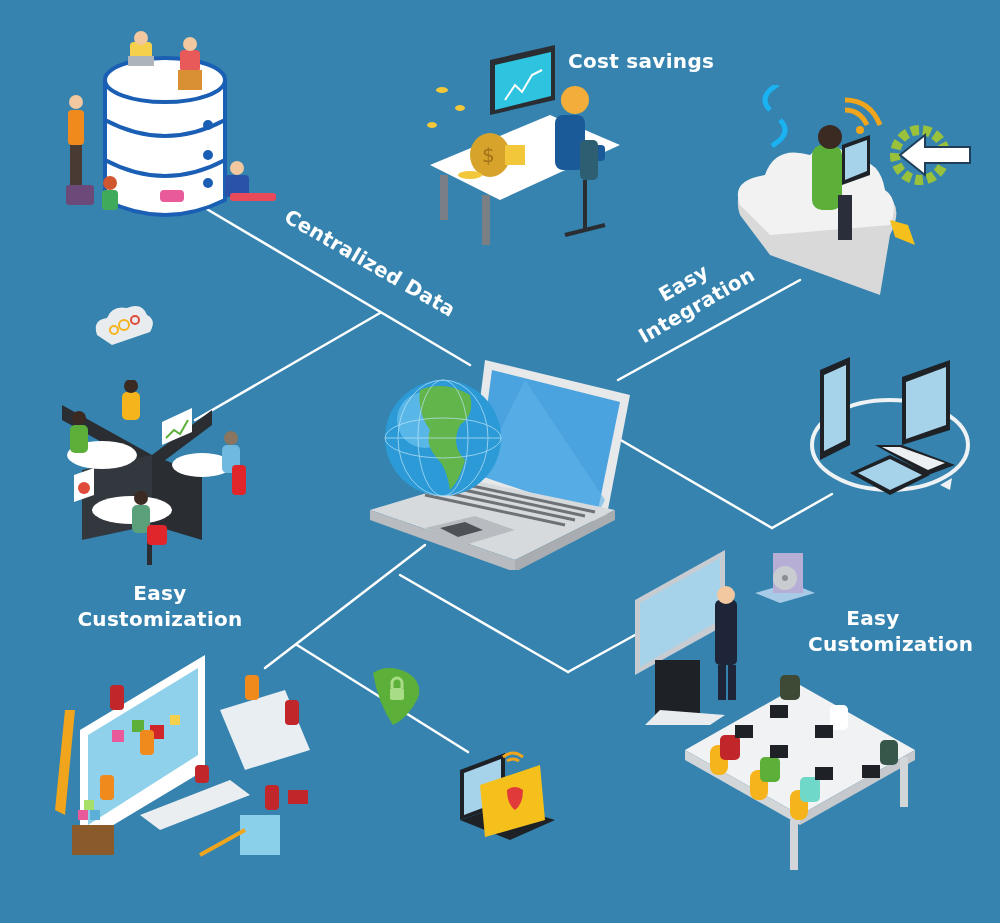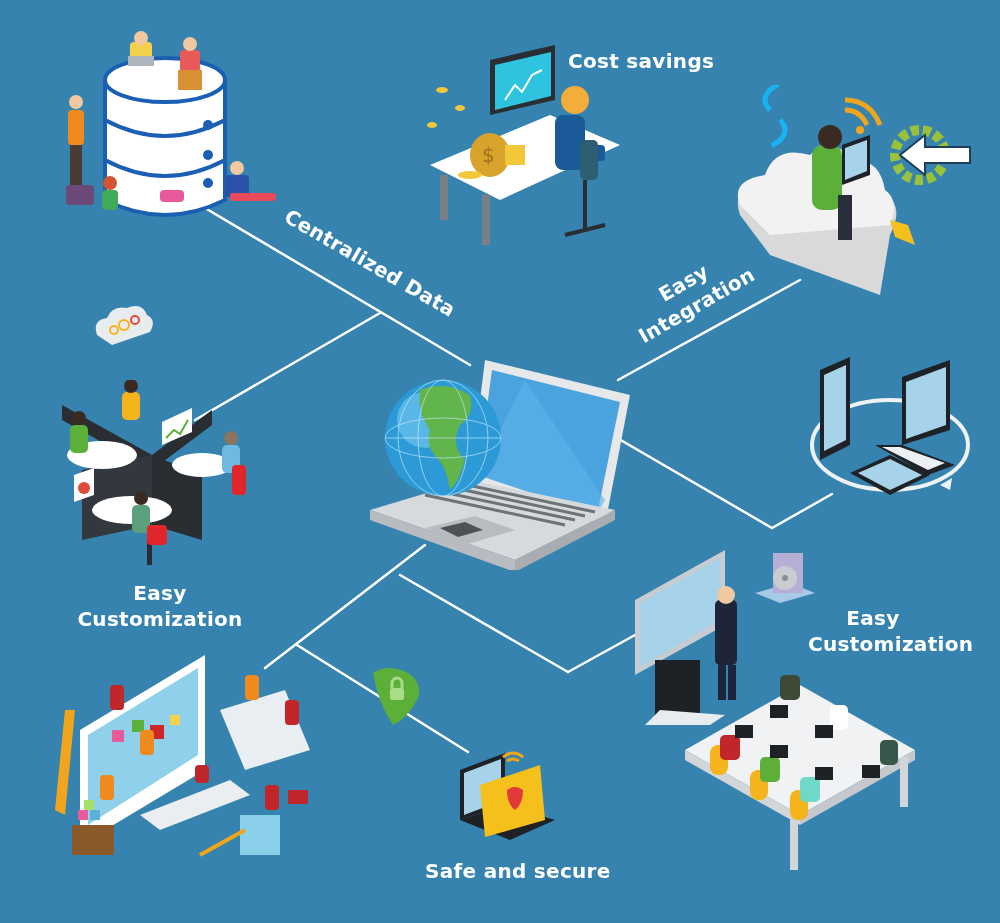--- a/index.html
+++ b/index.html
@@ -232,23 +232,20 @@
       <polygon points="5,25 50,8 50,60 5,75" fill="#1e2126"></polygon>
       <polygon points="9,28 46,14 46,56 9,70" fill="#a7d3ea"></polygon>
       <polygon points="5,75 50,60 100,75 55,95" fill="#1e2126"></polygon>
       <polygon points="25,40 85,20 90,75 30,92" fill="#f5c01c"></polygon>
       <path d="M52,45 q8,-6 16,0 q0,14 -8,20 q-8,-6 -8,-20z" fill="#e03a3a"></path>
       <g stroke="#f0a51c" stroke-width="3" fill="none">
         <path d="M48,12 q10,-8 20,0"></path>
         <path d="M52,16 q6,-4 12,0"></path>
       </g>
     </svg>
-  </div>
-  <div class="label" style="left:425px;top:858px;">
-    <span>Safe and secure</span>
   </div>
 
   <div style="position:absolute;left:50px;top:650px;width:270px;height:225px;">
     <svg width="270" height="225">
       <polygon points="30,80 155,5 155,120 30,195" fill="#ffffff"></polygon>
       <polygon points="38,85 148,18 148,105 38,175" fill="#8fd0ea"></polygon>
       <rect x="62" y="80" width="12" height="12" fill="#e85a9a"></rect>
       <rect x="82" y="70" width="12" height="12" fill="#5cb03a"></rect>
       <rect x="100" y="75" width="14" height="14" fill="#d0262a"></rect>
       <rect x="120" y="65" width="10" height="10" fill="#f5d04c"></rect>

